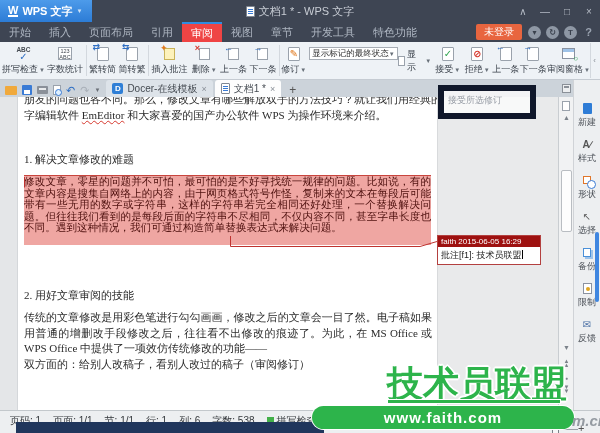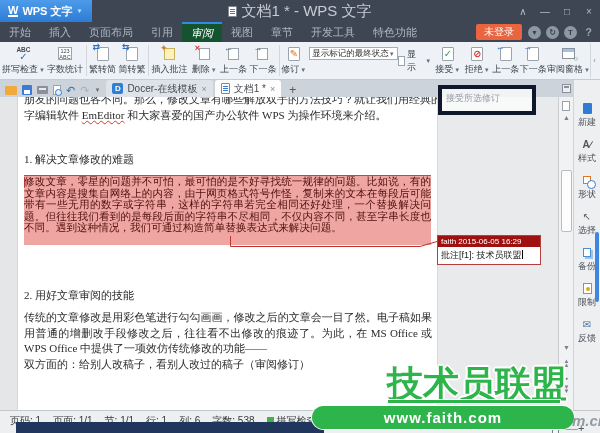--- a/index.html
+++ b/index.html
@@ -10,30 +10,30 @@
     background:#e6e8ea; user-select:none;
   }
 
   
   .titlebar { position:absolute; left:0; top:0; width:600px; height:22px; background:#3e4553; display:flex; align-items:stretch; }
   .wps-btn { display:flex; align-items:center; gap:4px; padding:0 10px 0 8px;
     background:linear-gradient(#4d9bea,#2c7cd6); color:#fff; font-size:11px; font-weight:bold; }
   .wps-logo { font-size:11px; font-weight:bold; color:#fff; border-bottom:2px solid #fff; line-height:10px; }
   .tb-caret { font-size:6px; color:#cfe3f7; }
   .title-center { position:absolute; left:0; right:0; top:0; height:22px; display:flex; align-items:center; justify-content:center; gap:4px;
-    color:#c7ccd4; font-size:15px; pointer-events:none; }
+    color:#c7ccd4; font-size:11px; pointer-events:none; }
   .mini-doc { width:9px; height:11px; background:#fff; border:1px solid #7f8793; border-radius:1px; position:relative; }
   .mini-doc::after { content:""; position:absolute; left:1px; top:2px; width:5px; height:1px; background:#3a7bd5; box-shadow:0 2px 0 #3a7bd5,0 4px 0 #3a7bd5; }
   .win-controls { margin-left:auto; display:flex; align-items:center; gap:0; }
   .wc { width:22px; height:22px; display:flex; align-items:center; justify-content:center; color:#b6bcc6; font-size:10px; }
 
   
   .menubar { position:absolute; left:0; top:22px; width:600px; height:20px; background:#3e4553; display:flex; align-items:stretch; }
   .mtab { padding:0 9px; display:flex; align-items:center; font-size:11px; color:#aeb6c2; }
-  .mtab.active { background:#14532d; color:#fff; border-top:2px solid #2f8ce0;font-style:italic; }
+  .mtab.active { background:#ef4444; color:#fff; border-top:2px solid #2f8ce0; }
   .login-btn { margin-left:auto; margin-right:6px; align-self:center; background:#e8653f; color:#fff; font-size:10px;
     padding:1px 8px; border-radius:2px; }
   .mi { width:13px; height:13px; border-radius:50%; background:#8e97a4; color:#39404c; font-size:8px; font-weight:bold;
     display:flex; align-items:center; justify-content:center; align-self:center; margin-right:5px; }
   .mi.flat { background:none; color:#9aa3b0; font-size:11px; }
 
   
   .ribbon { position:absolute; left:0; top:42px; width:600px; height:38px; background:#eef2f6; border-bottom:1px solid #c5cbd2;
     display:flex; align-items:stretch; padding:1px 2px; }
   .rbtn { display:flex; flex-direction:column; align-items:center; justify-content:space-between; padding:3px 0 2px; color:#3c434c; }
@@ -99,21 +99,21 @@
   .margin-area { position:absolute; left:437px; top:0; width:121px; height:313px; background:#e9eaeb; border-left:1px solid #d8dadc; }
 
   
   .comment { position:absolute; left:437px; top:235px; width:104px; border:1px solid #b3403f; background:#fff; z-index:7; }
   .c-head { background:#9e1110; color:#fff; font-size:8px; padding:1px 3px; white-space:nowrap; }
   .c-body { font-size:9px; color:#222; padding:2px 3px; white-space:nowrap; }
   .cursor { display:inline-block; width:1px; height:9px; background:#000; vertical-align:-1px; }
 
   
   .tip { position:absolute; left:438px; top:85px; width:98px; background:rgba(252,253,253,0.78);
-    border:4px solid #0f172a; padding:3px 4px; z-index:8; }
+    border:6px solid #0f172a; padding:3px 4px; z-index:8; }
   .tip-t { font-size:9px; color:#959ba4; margin-bottom:3px; }
   .tip-b { font-size:8.5px; color:#a2a8b1; line-height:11px; }
 
   
   .vscroll { position:absolute; left:558px; top:97px; width:15px; height:313px; background:#f1f2f3; border-left:1px solid #c9cdd1; }
   .vs-el { position:absolute; left:0; width:15px; text-align:center; color:#7b828a; font-size:7px; line-height:10px; }
   .vs-thumb { position:absolute; left:2px; top:73px; width:11px; height:62px; background:#fdfdfd; border:1px solid #b9bdc2; border-radius:2px; }
   .vs-pg { position:absolute; left:3px; top:4px; width:8px; height:10px; background:#fff; border:1px solid #9aa2ac; }
   .dbl { font-size:6px; line-height:4px; }
 

